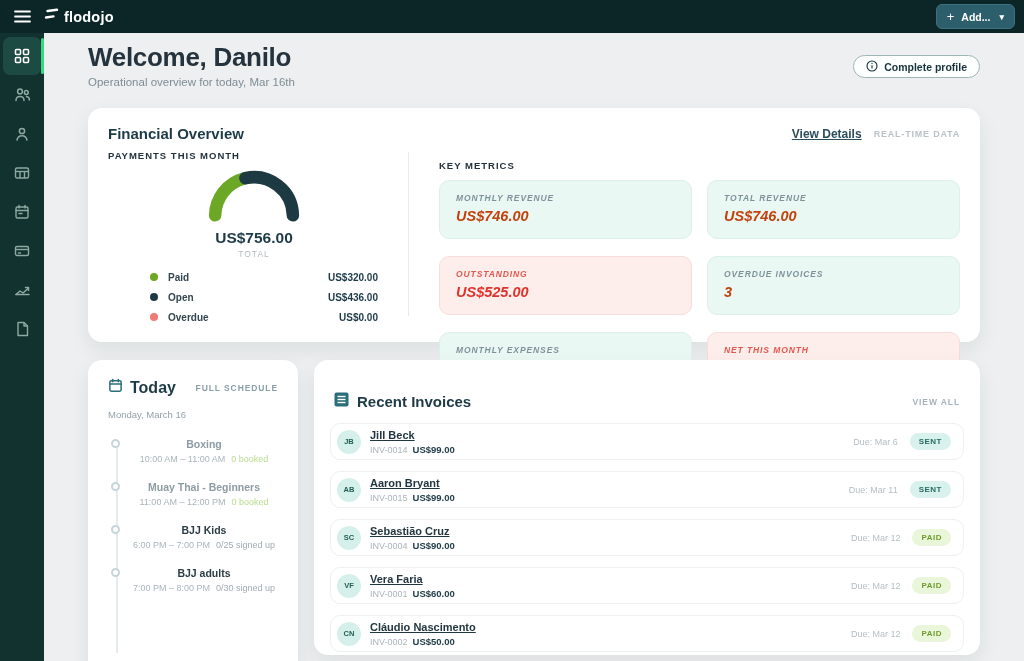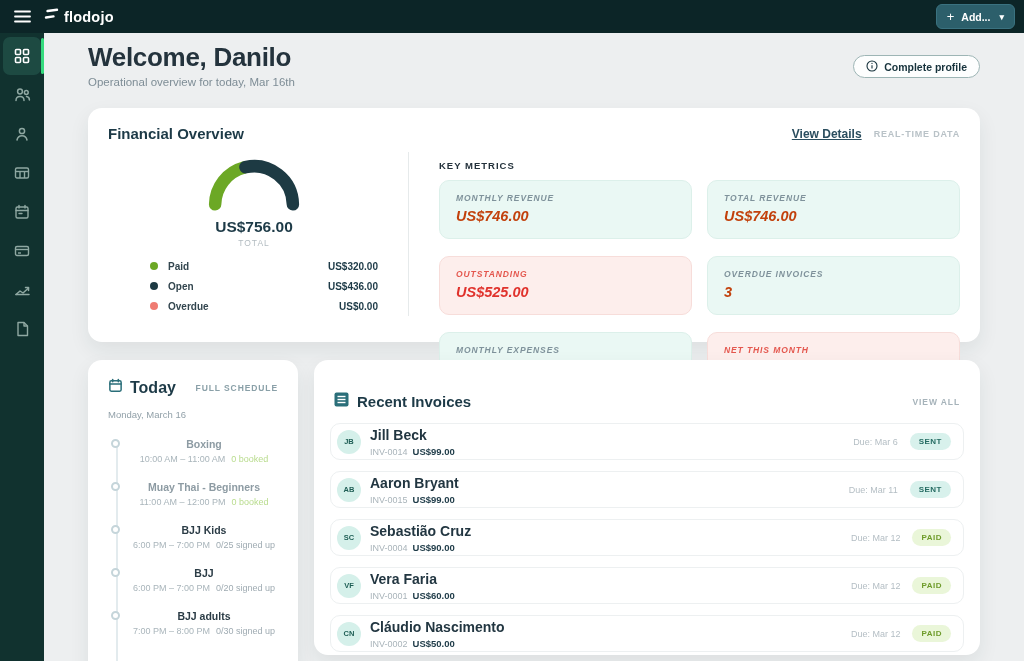--- a/index.html
+++ b/index.html
@@ -109,21 +109,21 @@
   .inv-row {
     height:37px; border:1px solid #edf0f1; border-radius:10px;
     display:flex; align-items:center; padding:0 12px 0 6px; background:#fff; cursor:pointer;
   }
   .avatar {
     width:24px; height:24px; border-radius:50%; background:var(--c-avatar_bg,#d5f0ea);
     color:#1e5e55; font-size:7.5px; font-weight:700;
     display:flex; align-items:center; justify-content:center; flex:none;
   }
   .inv-main { margin-left:9px; }
-  .inv-name { font-size:14px; font-weight:700; color:#223641; }
+  .inv-name { font-size:11px; font-weight:700; color:#223641;text-decoration:underline; }
   .inv-sub { font-size:9px; margin-top:3px; }
   .inv-num { color:#a9b4ba; }
   .inv-amt { color:#1d3a47; font-weight:700; margin-left:5px; font-size:9.5px; }
   .inv-due { margin-left:auto; font-size:9px; color:#b4bec4; margin-right:12px; }
   .badge {
     font-size:8px; font-weight:700; letter-spacing:.5px; border-radius:10px;
     padding:4px 9px; min-width:34px; text-align:center;
   }
   .badge.sent { background:var(--c-badge_sent_bg,#d8f1ec); color:#256b62; }
   .badge.paid { background:var(--c-badge_paid_bg,#eaf6d9); color:#6f9c2c; }
@@ -251,20 +251,21 @@
 <div class="card fin-card">
   <div class="fin-head">
     <div class="fin-title">Financial Overview</div>
     <div class="fin-head-right">
       <span class="view-details">View Details</span>
       <span class="realtime">REAL-TIME DATA</span>
     </div>
   </div>
   <div class="fin-body">
     <div class="fin-left">
+      <div class="sec-label">PAYMENTS THIS MONTH</div>
       <div class="gauge-wrap">
         <svg id="gauge-svg" width="96" height="56" viewBox="0 0 100 58">
             <path d="M 9.507463659073409 50.22250358281257 A 40.5 40.5 0 0 1 39.57961639257792 11.863500342082595" stroke="#6ca825" stroke-width="13" stroke-linecap="round" fill="none"></path>
             <path d="M 41.089661563551914 11.492331517185733 A 40.5 40.5 0 0 1 90.49253634092659 50.222503582812536" stroke="#1d3a43" stroke-width="13" stroke-linecap="round" fill="none"></path>
           </svg>
       </div>
       <div class="gauge-total">US$756.00</div>
       <div class="gauge-total-label">TOTAL</div>
       <div class="legend">
 
@@ -353,25 +354,20 @@
         <div class="event-name">Muay Thai - Beginners</div>
         <div class="event-sub"><span>11:00 AM – 12:00 PM</span><span class="event-status">0 booked</span></div>
       </div>
 
       <div class="event upcoming">
         <span class="event-dot"></span>
         <div class="event-name">BJJ Kids</div>
         <div class="event-sub"><span>6:00 PM – 7:00 PM</span><span class="event-status">0/25 signed up</span></div>
       </div>
 
-      <div class="event upcoming">
-        <span class="event-dot"></span>
-        <div class="event-name">BJJ</div>
-        <div class="event-sub"><span>6:00 PM – 7:00 PM</span><span class="event-status">0/20 signed up</span></div>
-      </div>
 
       <div class="event upcoming">
         <span class="event-dot"></span>
         <div class="event-name">BJJ adults</div>
         <div class="event-sub"><span>7:00 PM – 8:00 PM</span><span class="event-status">0/30 signed up</span></div>
       </div>
     </div>
 </div>
 
 <div class="card inv-card">

